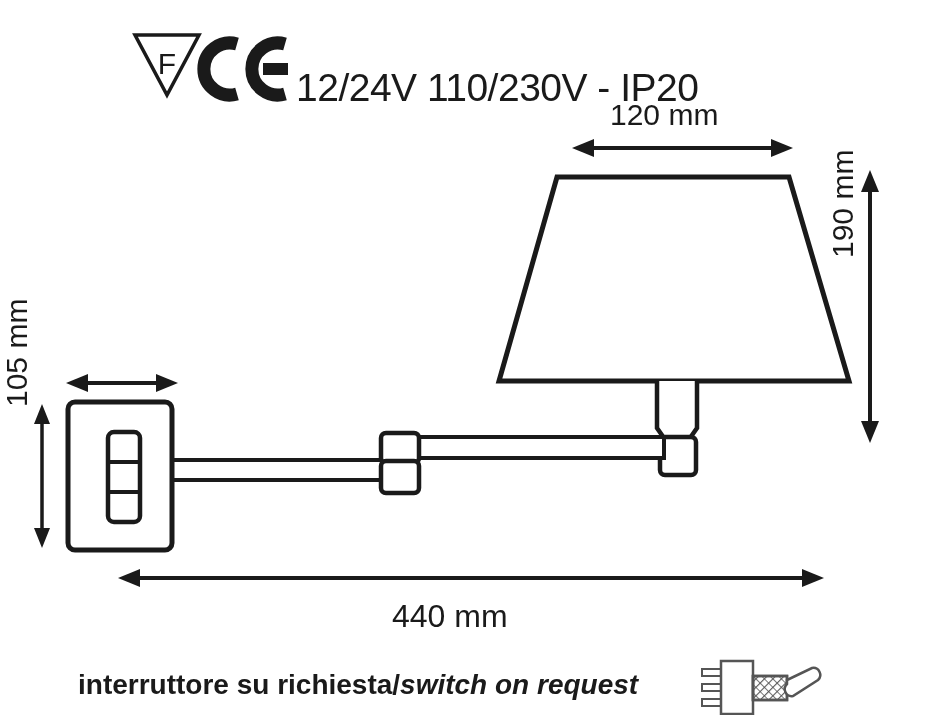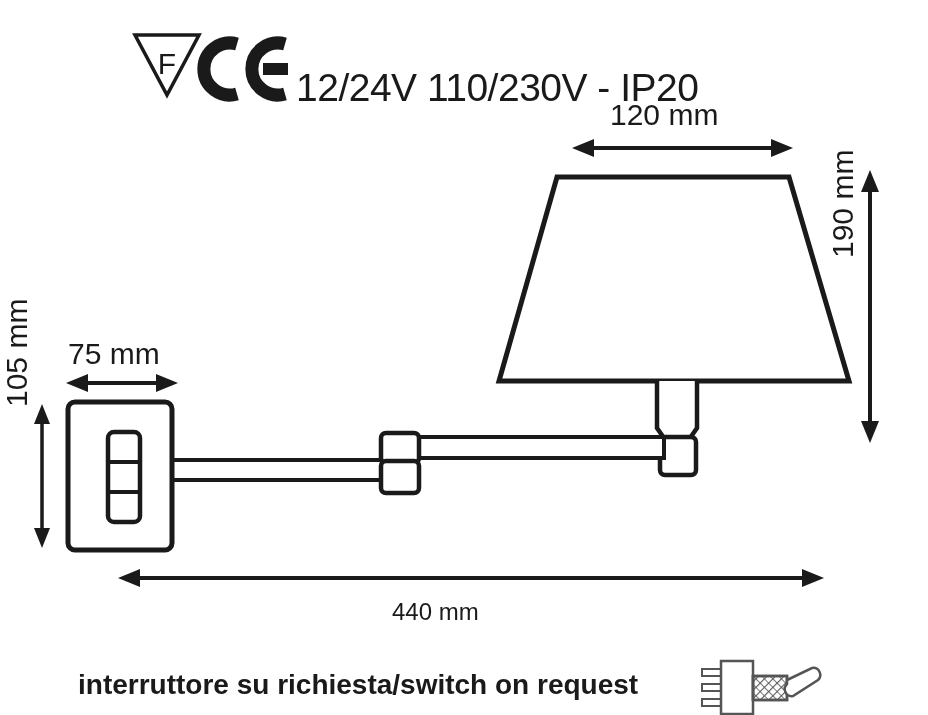--- a/index.html
+++ b/index.html
@@ -59,29 +59,30 @@
   #dim-105 {
     left: 2px;
     top: 407px;
     font-size: 30px;
     transform: rotate(-90deg);
     transform-origin: left top;
   }
   #dim-440 {
     left: 392px;
     top: 600px;
-    font-size: 24px;
+    font-size: 32px;
   }
   #footer-note {
     left: 78px;
     top: 671px;
     font-size: 28px;
     font-weight: bold;
   }
   #footer-note .it {
+    font-style: italic;
   }
 </style>
 </head>
 <body>
 
 <div id="sheet">
 
   <svg id="drawing" viewBox="0 0 928 715">
 
     <g>
@@ -173,21 +174,20 @@
     </g>
 
   </svg>
 
   <div class="txt" id="spec-line">12/24V   110/230V - IP20</div>
 
   <div class="txt" id="dim-160">120 mm</div>
 
   <div class="txt" id="dim-190">190 mm</div>
 
-  <div class="txt" id="dim-75">75 mm</div>
 
   <div class="txt" id="dim-105">105 mm</div>
 
   <div class="txt" id="dim-440">440 mm</div>
 
   <div class="txt" id="footer-note">
     <span>interruttore su richiesta</span><span>/</span><span class="it">switch on request</span>
   </div>
 
 </div>

